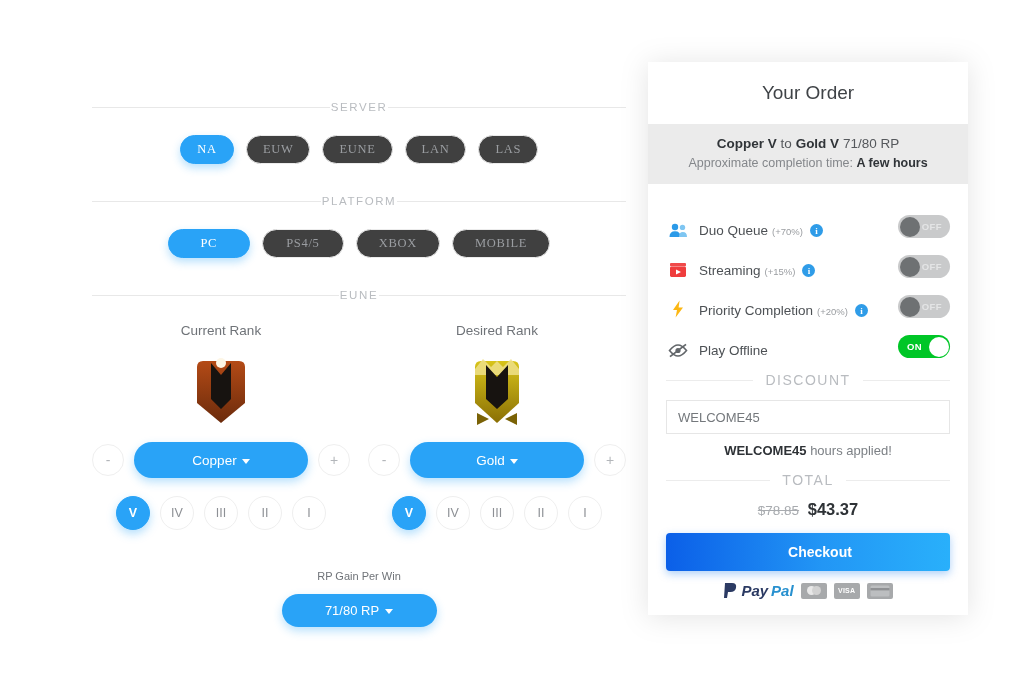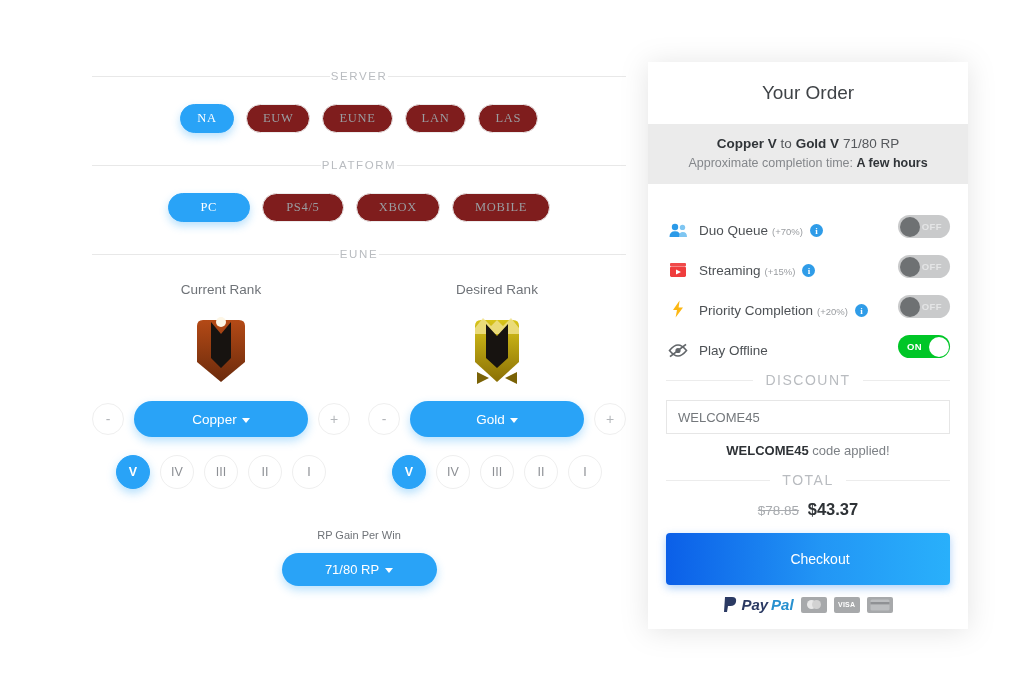--- a/index.html
+++ b/index.html
@@ -16,20 +16,21 @@
     position: absolute;
     left: 92px; top: 70px;
     width: 534px;
   }
 
   .section-divider {
     display: flex;
     align-items: center;
     gap: 1px;
     margin-bottom: 22px;
+    margin-top: 31px;
   }
   .section-divider .line {
     flex: 1;
     height: 1px;
     background: #e8e8e8;
   }
   .section-divider .label {
     font-size: 11.5px;
     letter-spacing: 1.6px;
     color: #b9bcc0;
@@ -40,21 +41,21 @@
   .pill-row {
     display: flex;
     gap: 12px;
     justify-content: center;
     margin-bottom: 26px;
     font-family: Liberation Serif, serif;
   }
   .pill {
     border-radius: 20px;
     border: 1px solid #ececec;
-    background: #7f1d1d;
+    background: #404040;
     color: #9a9da1;
     font-size: 12.5px;
     letter-spacing: 0.7px;
     height: 29px;
     display: flex;
     align-items: center;
     justify-content: center;
     padding: 0 16px;
     min-width: 54px;
     cursor: pointer;
@@ -325,26 +326,26 @@
   .old-price {
     color: #a8abaf;
     text-decoration: line-through;
     font-size: 13.5px;
     margin-right: 4px;
   }
   .new-price { color: #2e3236; font-weight: 700; }
 
   .checkout-btn {
     width: 100%;
-    height: 52px;
+    height: 38px;
     border-radius: 4px;
     background: linear-gradient(90deg, #0b5fe8 0%, #2296f5 55%, #29b0fb 100%);
     color: #fff;
     font-size: 14px;
-    font-weight: 400;
+    font-weight: 700;
     display: flex;
     align-items: center;
     justify-content: center;
     box-shadow: 0 3px 9px rgba(20,120,235,0.35);
     cursor: pointer;
     padding-left: 24px;
   }
 
   .pay-row {
     display: flex;
@@ -592,21 +593,21 @@
       <div class="mini-divider">
         <div class="line"></div>
         <div class="label">DISCOUNT</div>
         <div class="line"></div>
       </div>
 
       <input class="code-input" type="text" value="WELCOME45" style="">
 
       <div class="code-applied">
         <b>WELCOME45</b>
-        <span>code applied!</span>
+        <span>hours applied!</span>
       </div>
 
       
       <div class="mini-divider">
         <div class="line"></div>
         <div class="label">TOTAL</div>
         <div class="line"></div>
       </div>
 
       <div class="total-row">

